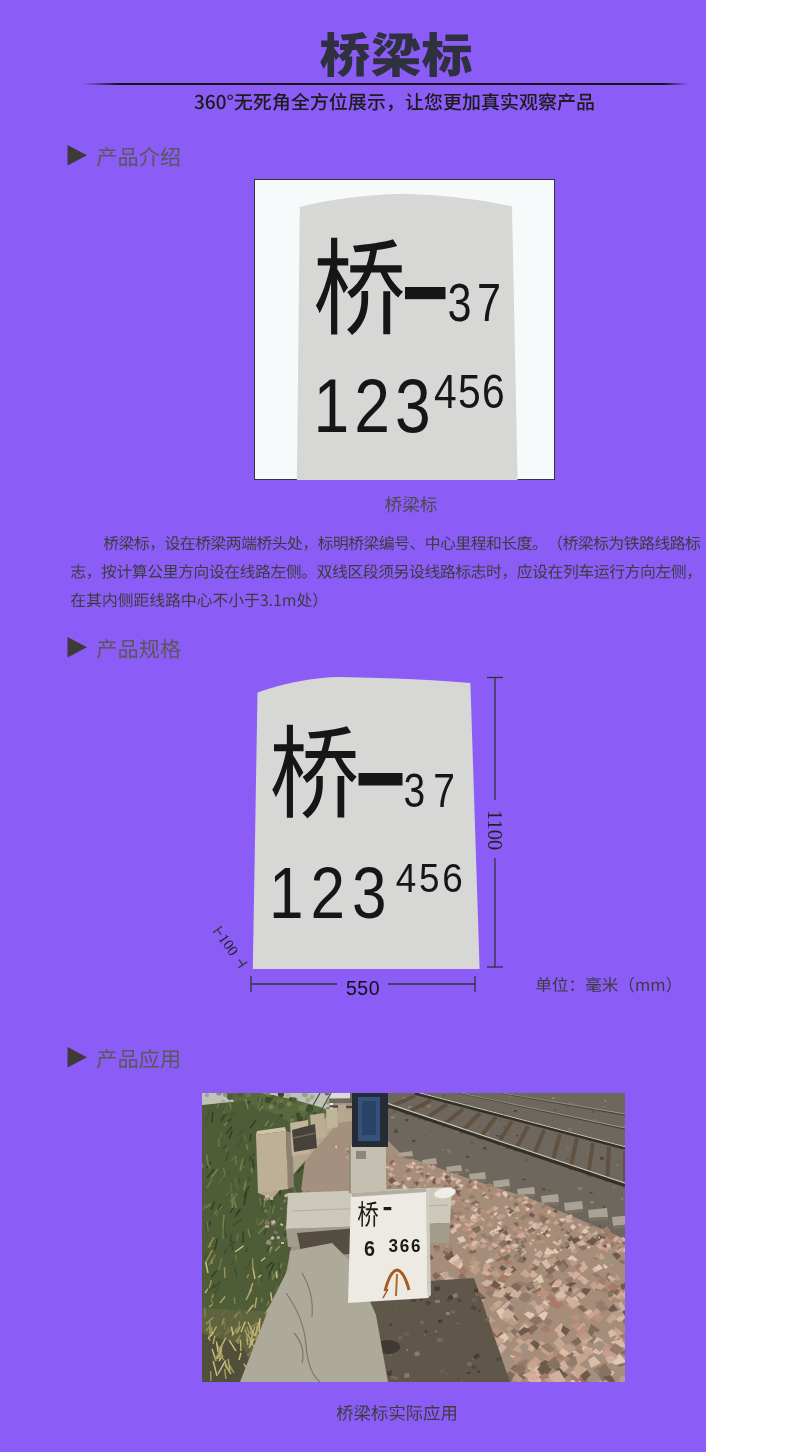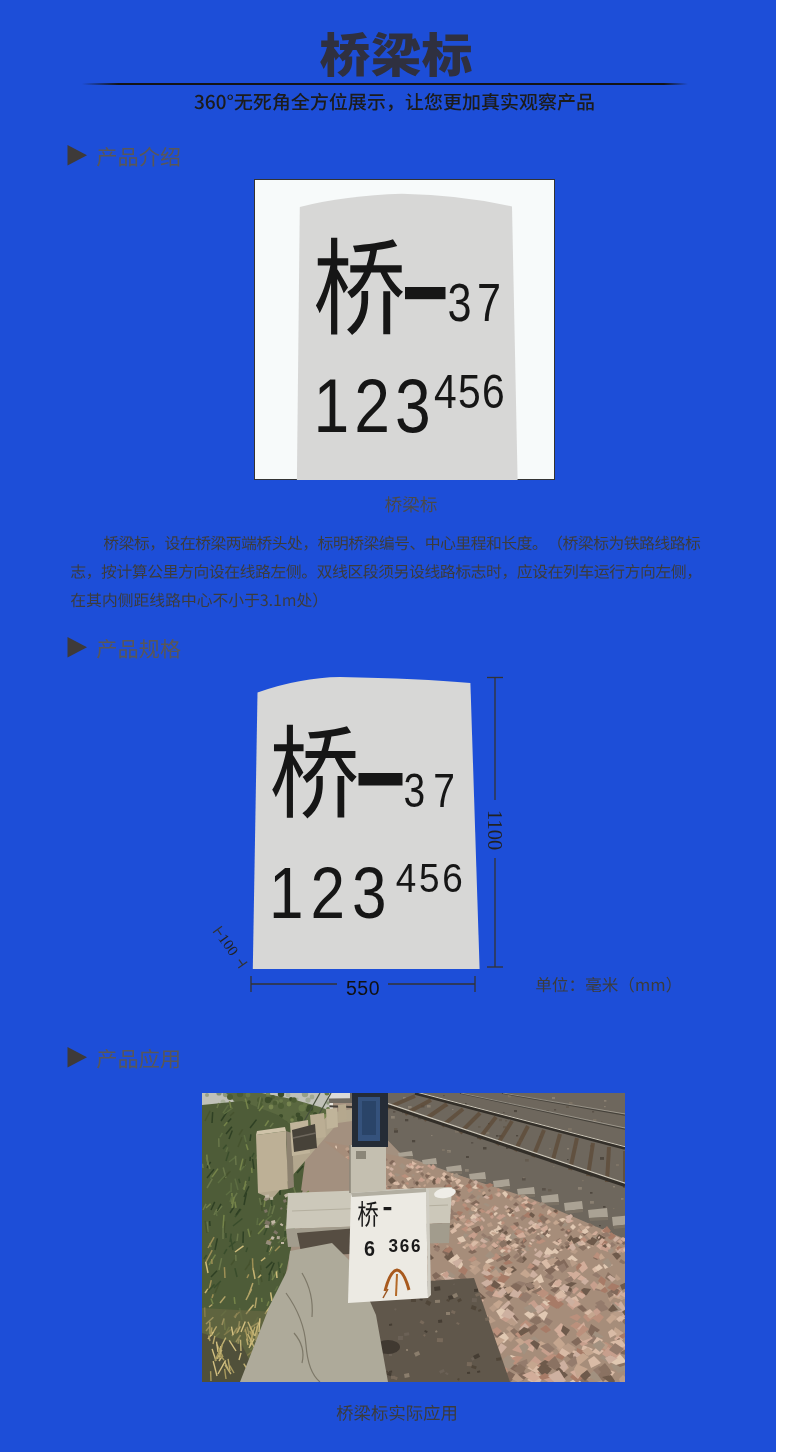--- a/index.html
+++ b/index.html
@@ -1,14 +1,14 @@
 <!DOCTYPE html>
 <html><head><meta charset="utf-8"><title>桥梁标</title><style>
 html,body{margin:0;padding:0;background:#ffffff}
-#page{position:relative;width:776px;height:1452px;background:#1d4ed8;overflow:hidden;font-family:"Liberation Sans",sans-serif}
+#page{position:relative;width:706px;height:1452px;background:#8b5cf6;overflow:hidden;font-family:"Liberation Sans",sans-serif}
 .abs{position:absolute}
 svg{display:block}
 </style></head><body>
 <div id="page">
 
 <svg class="abs" style="left:0;top:0" width="790" height="120" viewBox="0 0 790 120">
       <path fill="#2f3040" d="M327.5 32V40.6H321.2V47H327C325.7 52.3 323.2 58.4 320.2 61.9C321.3 63.8 322.9 67 323.6 69C325 67 326.3 64.3 327.5 61.2V76.9H334.1V56.9C334.7 58.2 335.3 59.4 335.6 60.4L339.1 56.6C340.4 58.1 341.9 60.2 342.4 61.4C343.4 60.8 344.3 60.2 345.2 59.5V60.8C345.2 64.6 344.4 69.1 337.4 72.4C338.8 73.3 341.6 75.7 342.7 77C350.5 73.1 352.2 66.4 352.2 61V56.5H348.5C350.2 54.6 351.6 52.5 352.8 50.1H356.5C357.5 52.3 358.9 54.6 360.5 56.6H356.4V76.6H363.8V60.1L365.2 61.1C366.3 59.6 368.4 57.4 369.9 56.3C367.5 54.8 365.3 52.6 363.6 50.1H368.6V44H355C355.5 42.6 355.8 41.1 356.1 39.6C360 39.1 363.7 38.6 367 37.8L362.8 32.1C356.9 33.5 348.5 34.5 340.6 34.8C341.4 36.4 342.2 38.8 342.4 40.4C344.5 40.4 346.7 40.3 348.9 40.1C348.6 41.5 348.3 42.8 347.9 44H340V50.1H344.7C343.3 52.1 341.5 53.8 339.3 55.1C338.1 53.3 335.3 49.6 334.1 48.3V47H338.9V40.6H334.1V32Z M372.3 42.5C375 43.3 378.7 44.6 380.5 45.6L383.5 40.7C381.5 39.8 377.7 38.6 375.1 38ZM375.8 36.5C378.6 37.3 382.5 38.6 384.4 39.6L387.1 34.8C385.1 33.9 381.2 32.7 378.4 32.1ZM373.5 53.1 378.9 57.2C381.4 54.5 384.1 51.5 386.5 48.6L381.9 44.7C379 47.9 375.8 51.1 373.5 53.1ZM388.1 39.6C387.1 41.7 385.4 44.1 383.5 45.6L388.9 48.6C390.8 46.8 392.4 44.2 393.4 41.8ZM389.1 33.5V39.3H396C395.2 45.6 392.6 49.8 386.7 52.3C388.1 53.3 390.6 55.7 391.5 56.9L392.2 56.6V58.3H373.2V64.2H386.3C382.2 67 376.9 69.3 371.6 70.7C373.2 72.1 375.4 74.7 376.6 76.4C382.2 74.5 387.8 71.2 392.2 67.3V76.9H399.7V67.3C404.3 71.1 409.9 74.3 415.4 76.2C416.6 74.5 418.8 71.8 420.4 70.5C415.2 69.1 409.7 66.9 405.6 64.2H418.9V58.3H399.7V54.9H394.7C399.4 51.4 401.9 46.4 402.8 39.3H405.4C405.1 46.4 404.7 49.2 404.1 49.9C403.6 50.5 403.2 50.6 402.6 50.6C402 50.6 400.9 50.6 399.7 50.5C400.6 52 401.2 54.3 401.3 56C403.4 56 405.2 56 406.5 55.8C407.8 55.5 409 55.1 410 53.8C410.9 52.6 411.5 50.2 411.9 45.2C412.8 47.5 413.5 49.8 413.9 51.5L420.1 49.2C419.5 46.1 417.4 41.6 415.3 38.1L412.3 39.2L412.4 35.9C412.5 35.2 412.5 33.5 412.5 33.5Z M445.4 34.5V40.9H468V34.5ZM460.7 57.7C462.8 62.8 464.6 69.1 465.1 73.2L471.7 70.9C471.1 66.8 469 60.7 466.8 55.8ZM444.4 56C443.3 60.9 441.3 66.1 438.8 69.3C440.4 70 443.2 71.8 444.6 72.8C447.1 69 449.7 63 451.1 57.5ZM443 45.8V52.2H452.5V68.9C452.5 69.5 452.3 69.6 451.6 69.6C451 69.6 448.9 69.6 447.3 69.5C448.2 71.5 449.1 74.6 449.3 76.6C452.7 76.6 455.3 76.5 457.4 75.3C459.5 74.2 460 72.3 460 69V52.2H470.9V45.8ZM429.5 32V40.9H422.8V47.2H428.2C427.1 52.2 424.8 58.1 422.1 61.4C423.4 63.2 425.1 66.3 425.7 68.2C427.2 66.2 428.4 63.4 429.5 60.3V76.9H436.9V55.9C438 57.6 439 59.4 439.7 60.7L443.5 55.3C442.6 54.2 438.3 49.5 436.9 48.1V47.2H442.4V40.9H436.9V32Z"></path>
     </svg>
 
 <div class="abs" style="left:82px;top:82.5px;width:606px;height:2px;background:linear-gradient(90deg,rgba(17,17,17,0) 0%,#151515 6%,#151515 96%,rgba(17,17,17,0) 100%)"></div>

